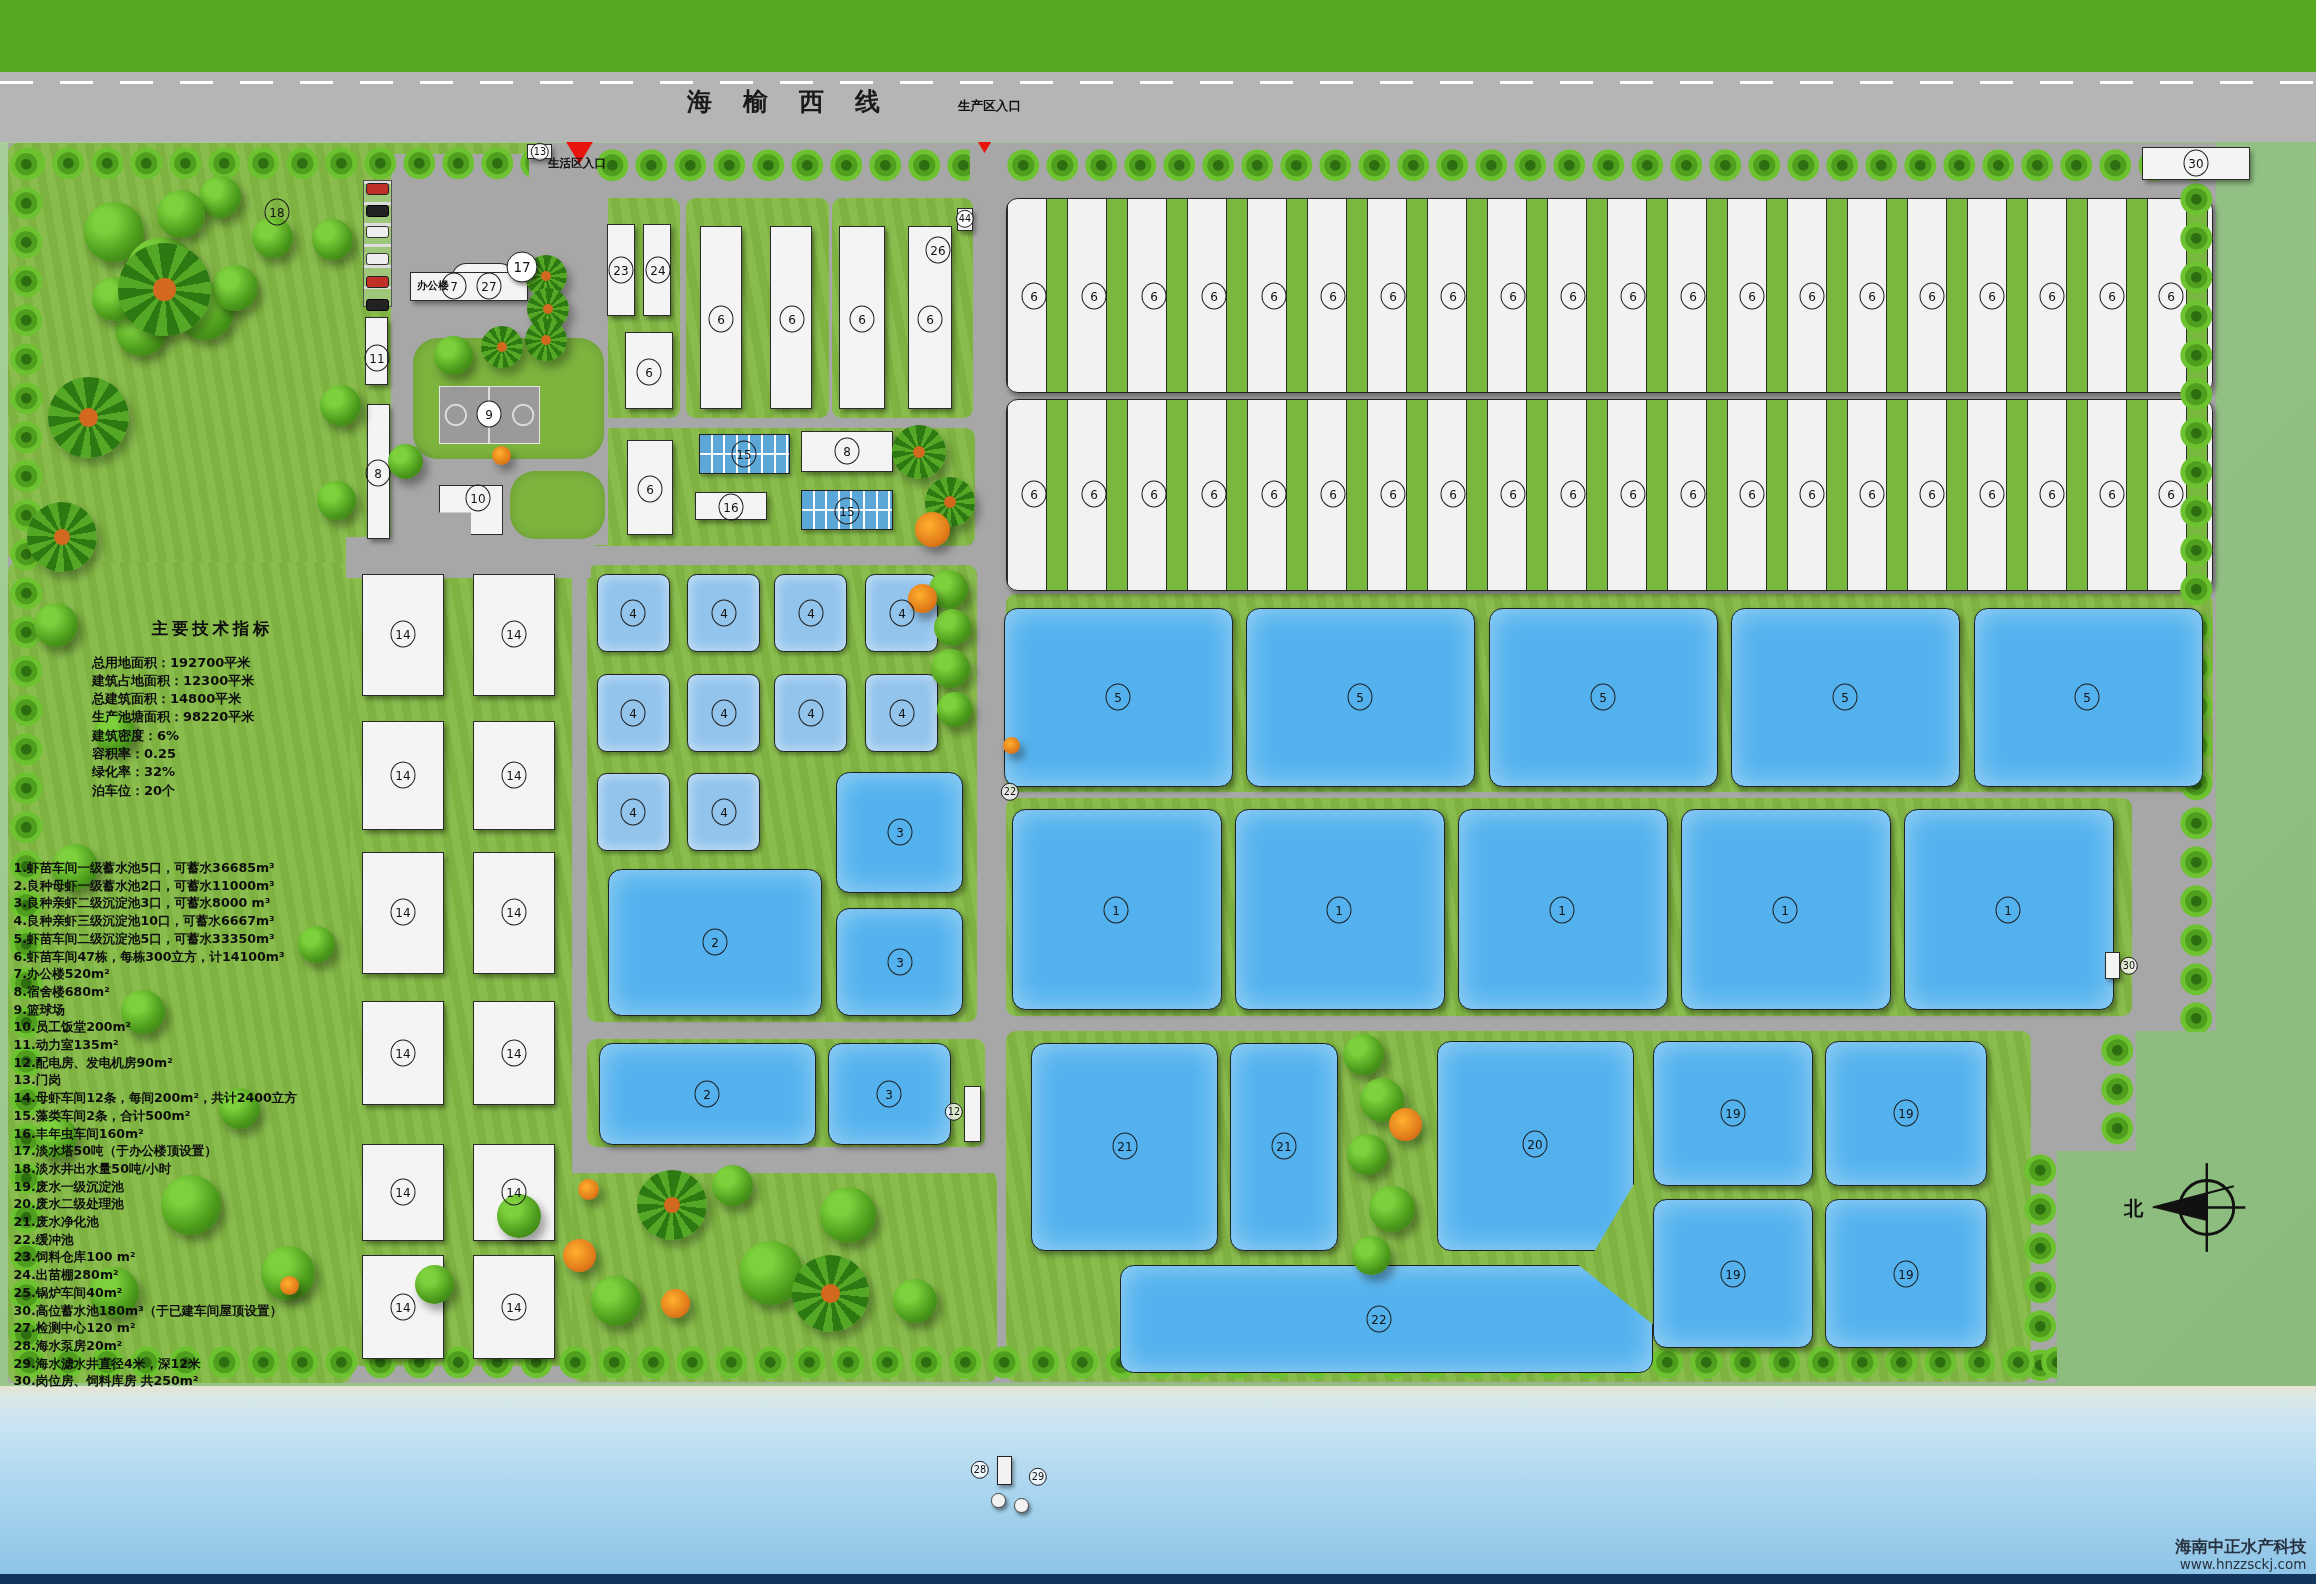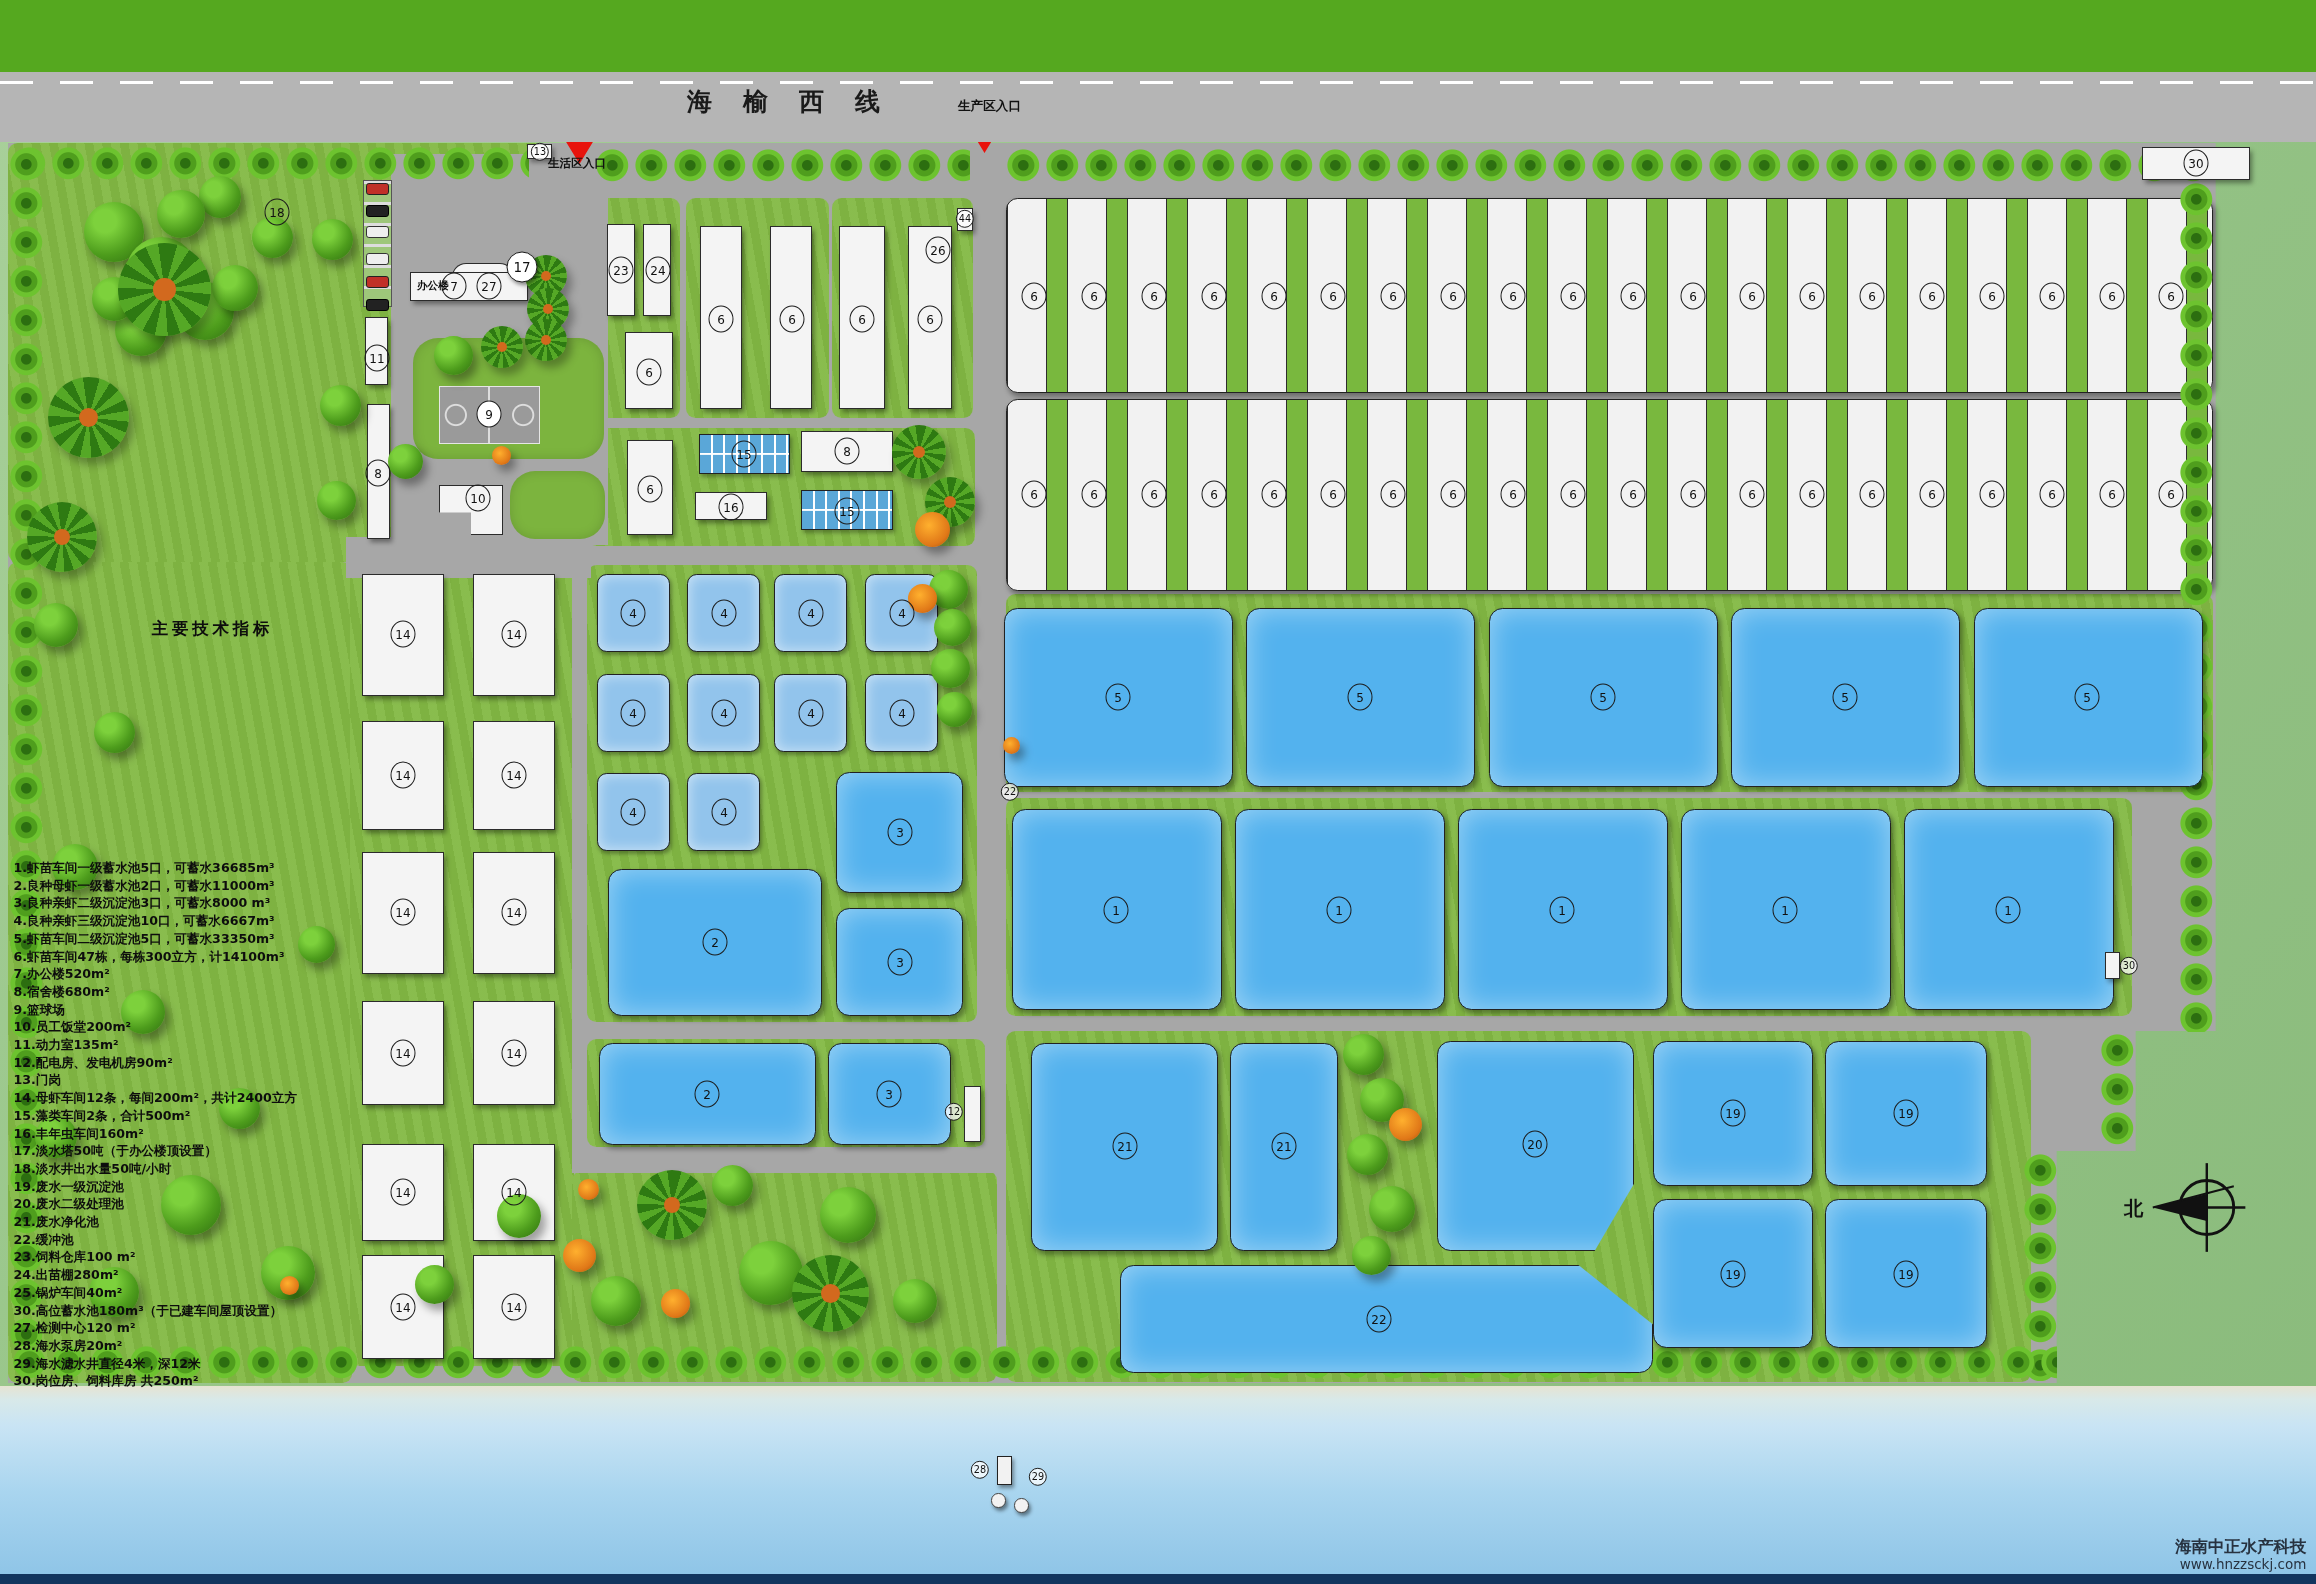--- a/index.html
+++ b/index.html
@@ -389,20 +389,30 @@
       <div class="clabel" style="left: 2196px; top: 163px;">30</div>
       <div class="clabel sm" style="left: 2129px; top: 966px;">30</div>
       <div class="clabel sm" style="left: 980px; top: 1470px;">28</div>
       <div class="clabel sm" style="left: 1038px; top: 1477px;">29</div>
     </div>
 
   <div class="abs office-label" style="left:417px;top:279px;">办公楼</div>
 
   <div class="abs tech">
     <div class="t-title">主要技术指标</div>
+    <div>
+        <div class="line">总用地面积：192700平米</div>
+        <div class="line">建筑占地面积：12300平米</div>
+        <div class="line">总建筑面积：14800平米</div>
+        <div class="line">生产池塘面积：98220平米</div>
+        <div class="line">建筑密度：6%</div>
+        <div class="line">容积率：0.25</div>
+        <div class="line">绿化率：32%</div>
+        <div class="line">泊车位：20个</div>
+      </div>
   </div>
 
   <div class="abs legend">
     <div>
         <div class="line">1.虾苗车间一级蓄水池5口，可蓄水36685m³</div>
         <div class="line">2.良种母虾一级蓄水池2口，可蓄水11000m³</div>
         <div class="line">3.良种亲虾二级沉淀池3口，可蓄水8000 m³</div>
         <div class="line">4.良种亲虾三级沉淀池10口，可蓄水6667m³</div>
         <div class="line">5.虾苗车间二级沉淀池5口，可蓄水33350m³</div>
         <div class="line">6.虾苗车间47栋，每栋300立方，计14100m³</div>

